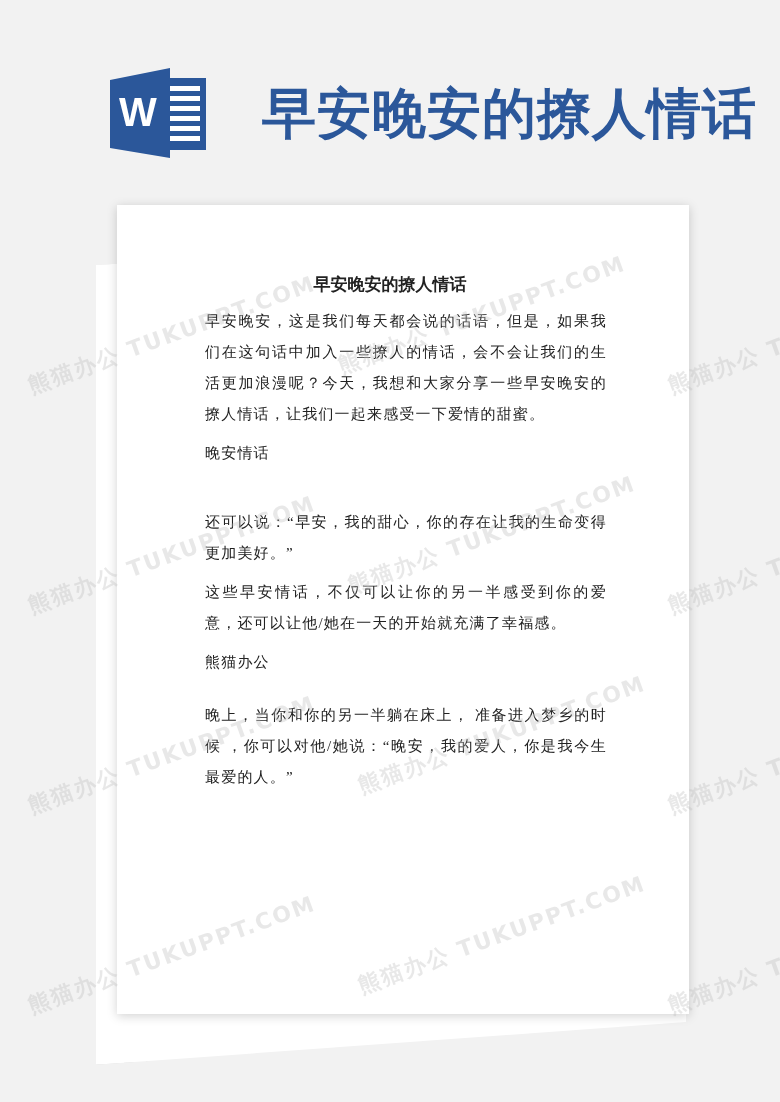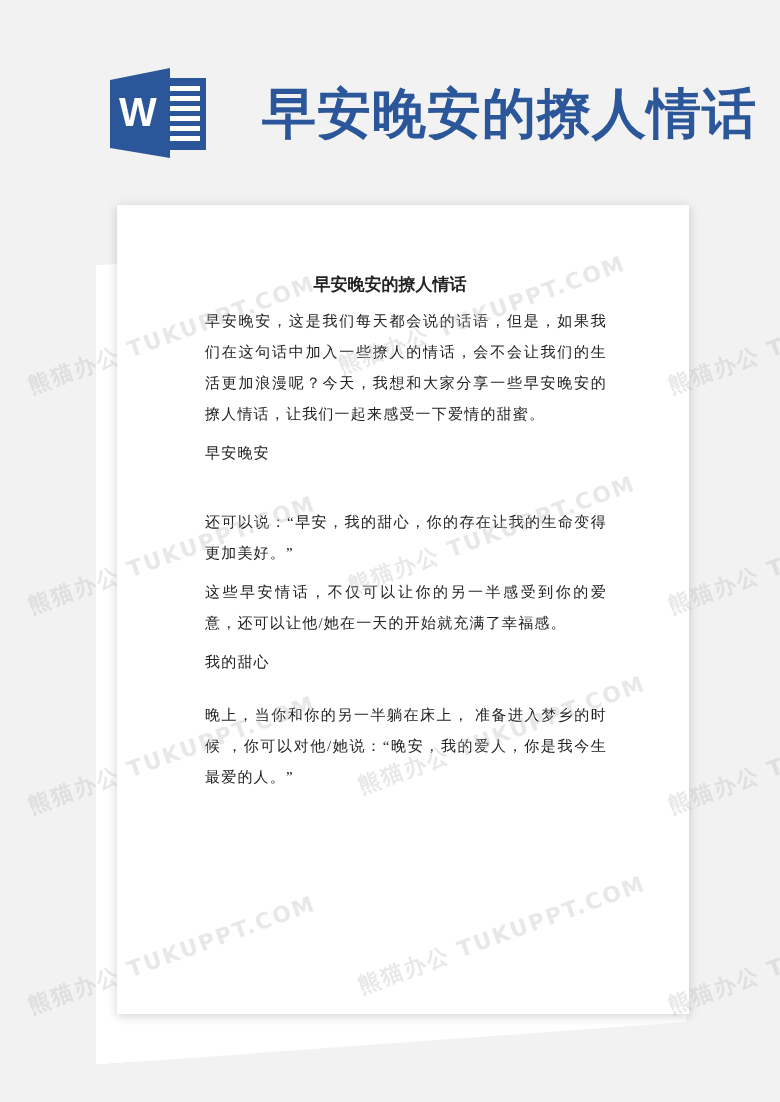--- a/index.html
+++ b/index.html
@@ -116,29 +116,29 @@
 </div>
 
 <div class="paper-back"></div>
 <div class="paper"></div>
 
 <div class="doc-title">早安晚安的撩人情话</div>
 
 <div class="doc-body">
   <p class="p">早安晚安，这是我们每天都会说的话语，但是，如果我们在这句话中加入一些撩人的情话，会不会让我们的生活更加浪漫呢？今天，我想和大家分享一些早安晚安的撩人情话，让我们一起来感受一下爱情的甜蜜。</p>
   <div class="gap-s"></div>
-  <p class="p">早安晚安</p>
+  <p class="p">晚安情话</p>
   <div class="gap-l"></div>
   <div class="gap-s"></div>
   <div class="gap-s"></div>
   <p class="p">还可以说：“早安，我的甜心，你的存在让我的生命变得更加美好。”</p>
   <div class="gap-s"></div>
   <p class="p">这些早安情话，不仅可以让你的另一半感受到你的爱意，还可以让他/她在一天的开始就充满了幸福感。</p>
   <div class="gap-s"></div>
-  <p class="p">我的甜心</p>
+  <p class="p">熊猫办公</p>
   <div class="gap-l"></div>
   <p class="p">晚上，当你和你的另一半躺在床上， 准备进入梦乡的时候 ，你可以对他/她说：“晚安，我的爱人，你是我今生最爱的人。”</p>
 </div>
 
 <div class="watermark" style="left:20px; top:320px;">熊猫办公 TUKUPPT.COM</div>
 <div class="watermark" style="left:330px; top:300px;">熊猫办公 TUKUPPT.COM</div>
 <div class="watermark" style="left:660px; top:320px;">熊猫办公 TUKUPPT.COM</div>
 <div class="watermark" style="left:20px; top:540px;">熊猫办公 TUKUPPT.COM</div>
 <div class="watermark" style="left:340px; top:520px;">熊猫办公 TUKUPPT.COM</div>
 <div class="watermark" style="left:660px; top:540px;">熊猫办公 TUKUPPT.COM</div>

